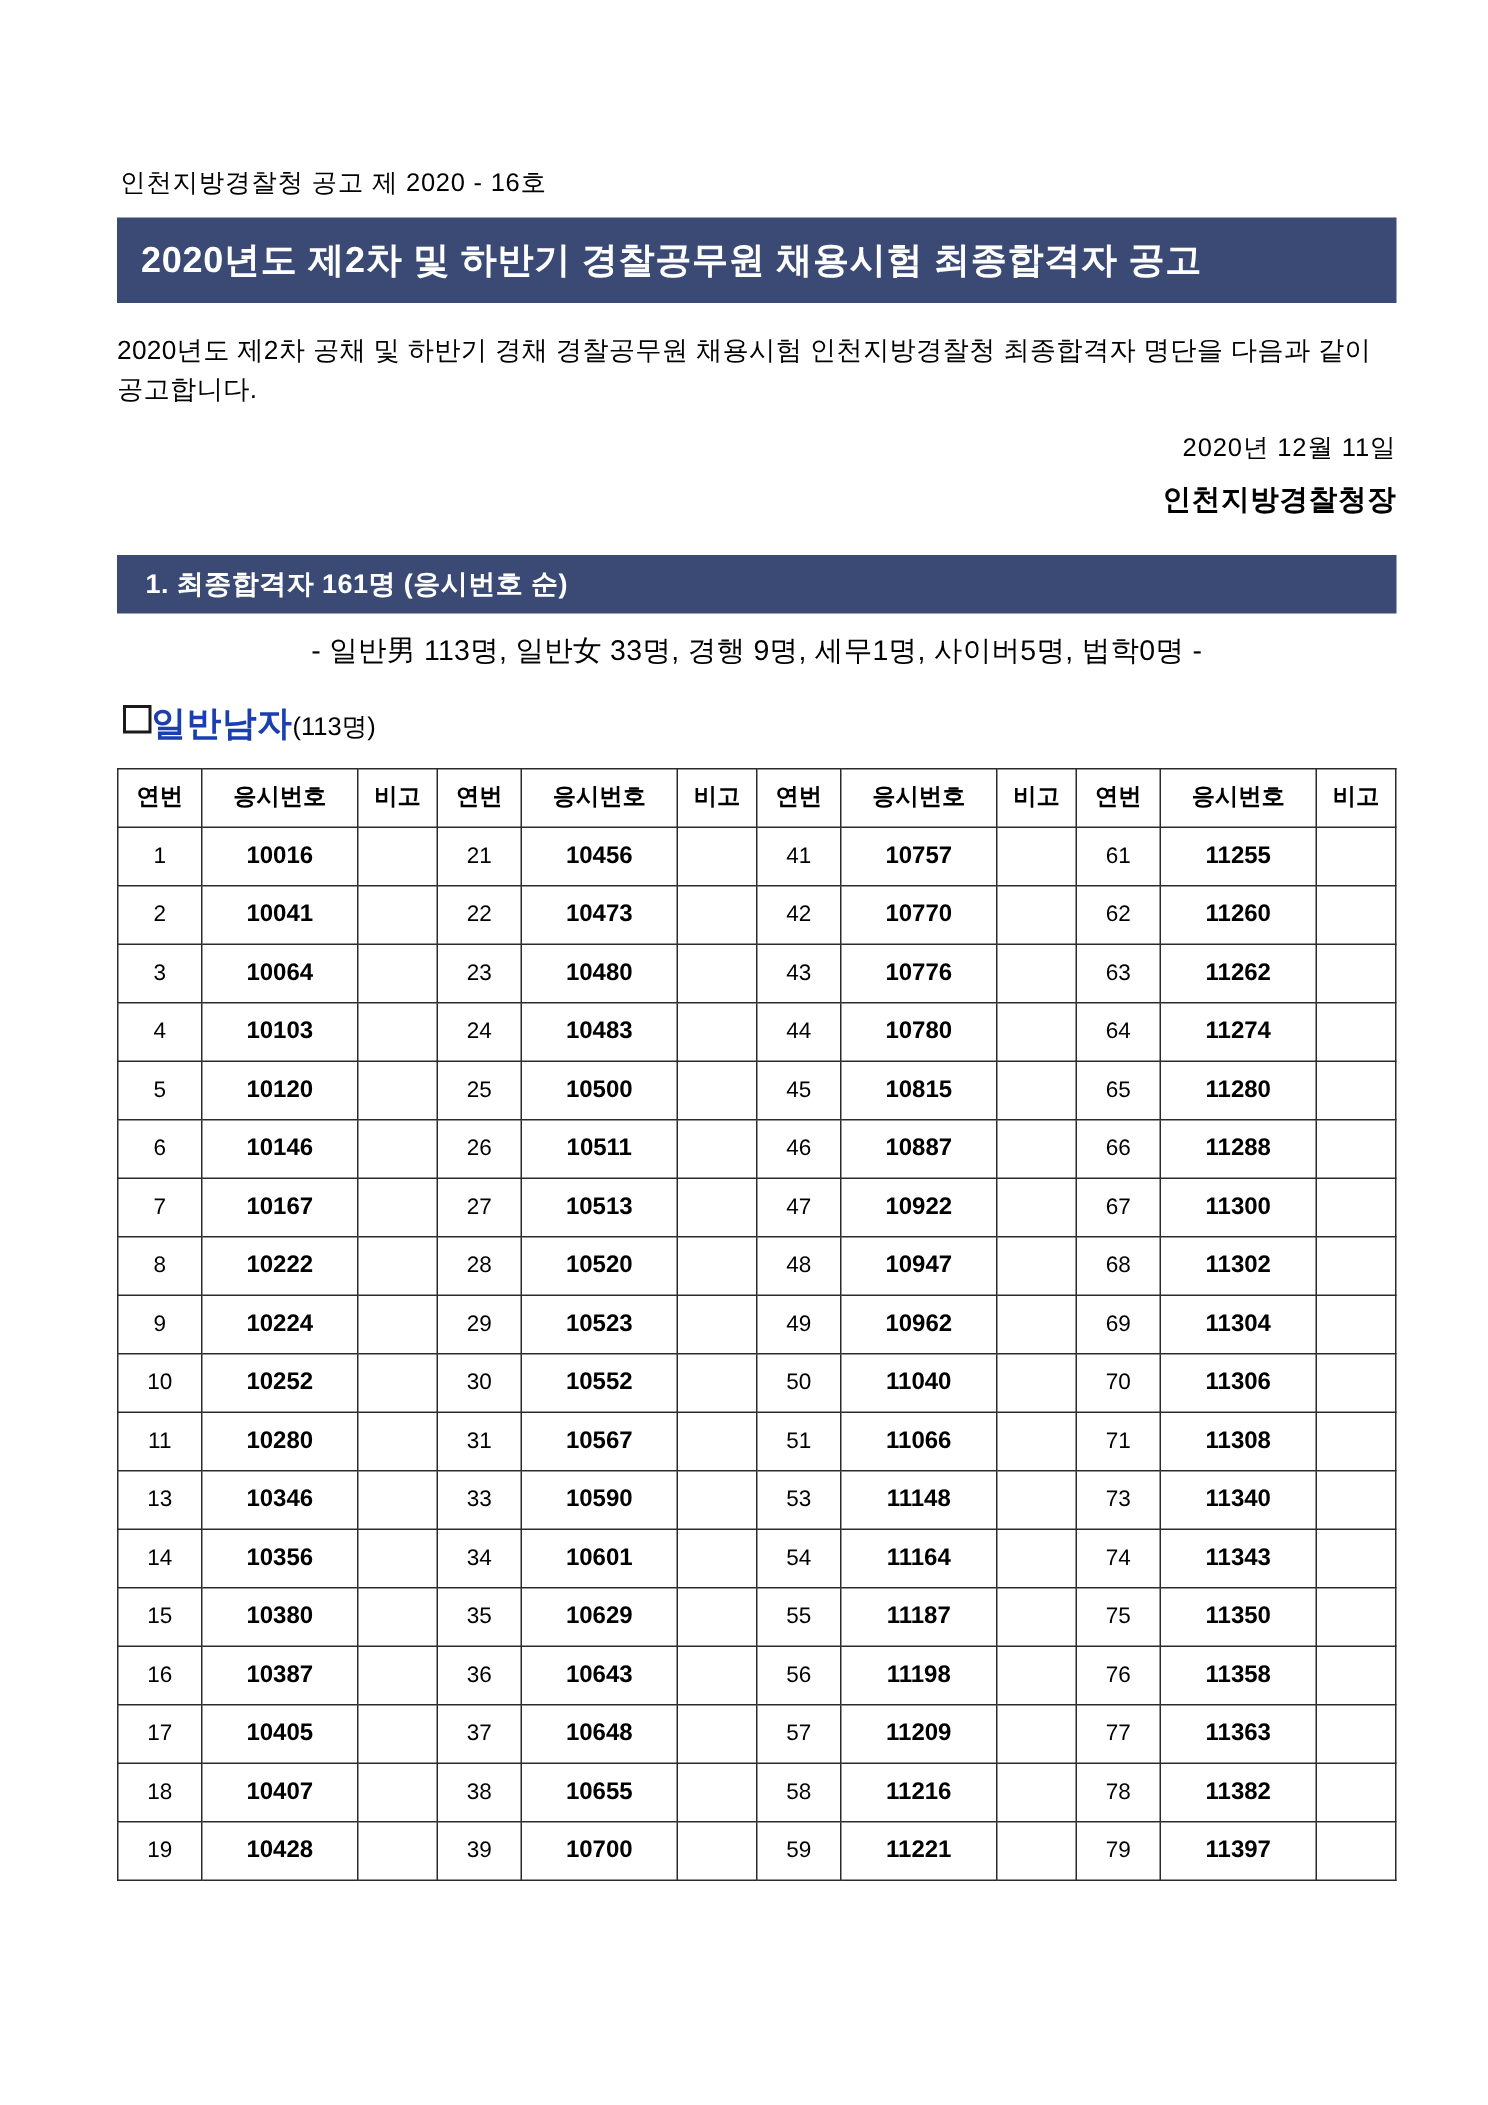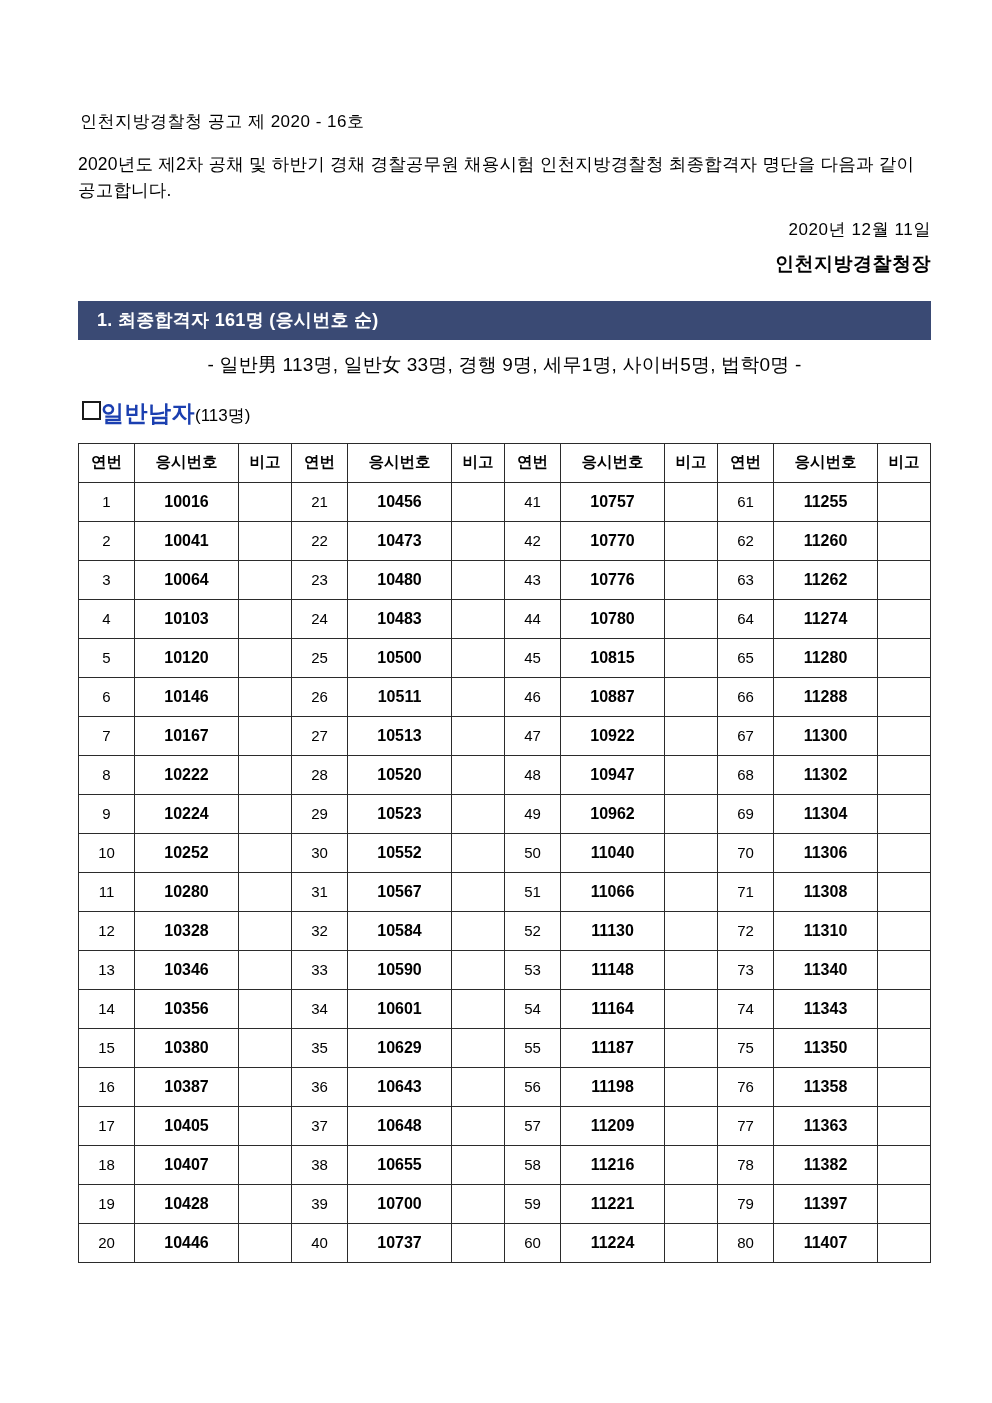--- a/index.html
+++ b/index.html
@@ -135,20 +135,21 @@
   col.c-num { width: 104px; }
   col.c-note { width: 53px; }
 </style>
 </head>
 <body>
 
 <div class="page">
 
   <div class="doc-number">인천지방경찰청 공고 제 2020 -  16호</div>
 
+  <div class="title-bar">2020년도 제2차 및 하반기 경찰공무원 채용시험 최종합격자 공고</div>
 
   <div class="intro">2020년도 제2차 공채 및 하반기 경채 경찰공무원 채용시험 인천지방경찰청 최종합격자 명단을 다음과 같이 공고합니다.</div>
 
   <div class="date-line">2020년  12월  11일</div>
 
   <div class="authority">인천지방경찰청장</div>
 
   <div class="section-bar">1. 최종합격자 161명 (응시번호 순)</div>
 
   <div class="breakdown">- 일반男 113명, 일반女 33명, 경행 9명, 세무1명, 사이버5명, 법학0명 -</div>
@@ -339,34 +340,20 @@
         <td class="num">10567</td>
         <td class="note"></td>
         <td class="seq">51</td>
         <td class="num">11066</td>
         <td class="note"></td>
         <td class="seq">71</td>
         <td class="num">11308</td>
         <td class="note"></td>
       </tr>
       <tr>
-        <td class="seq">12</td>
-        <td class="num">10328</td>
-        <td class="note"></td>
-        <td class="seq">32</td>
-        <td class="num">10584</td>
-        <td class="note"></td>
-        <td class="seq">52</td>
-        <td class="num">11130</td>
-        <td class="note"></td>
-        <td class="seq">72</td>
-        <td class="num">11310</td>
-        <td class="note"></td>
-      </tr>
-      <tr>
         <td class="seq">13</td>
         <td class="num">10346</td>
         <td class="note"></td>
         <td class="seq">33</td>
         <td class="num">10590</td>
         <td class="note"></td>
         <td class="seq">53</td>
         <td class="num">11148</td>
         <td class="note"></td>
         <td class="seq">73</td>
@@ -450,30 +437,16 @@
         <td class="seq">39</td>
         <td class="num">10700</td>
         <td class="note"></td>
         <td class="seq">59</td>
         <td class="num">11221</td>
         <td class="note"></td>
         <td class="seq">79</td>
         <td class="num">11397</td>
         <td class="note"></td>
       </tr>
-      <tr>
-        <td class="seq">20</td>
-        <td class="num">10446</td>
-        <td class="note"></td>
-        <td class="seq">40</td>
-        <td class="num">10737</td>
-        <td class="note"></td>
-        <td class="seq">60</td>
-        <td class="num">11224</td>
-        <td class="note"></td>
-        <td class="seq">80</td>
-        <td class="num">11407</td>
-        <td class="note"></td>
-      </tr>
     </tbody>
   </table>
 
 </div>
 
 </body></html>

